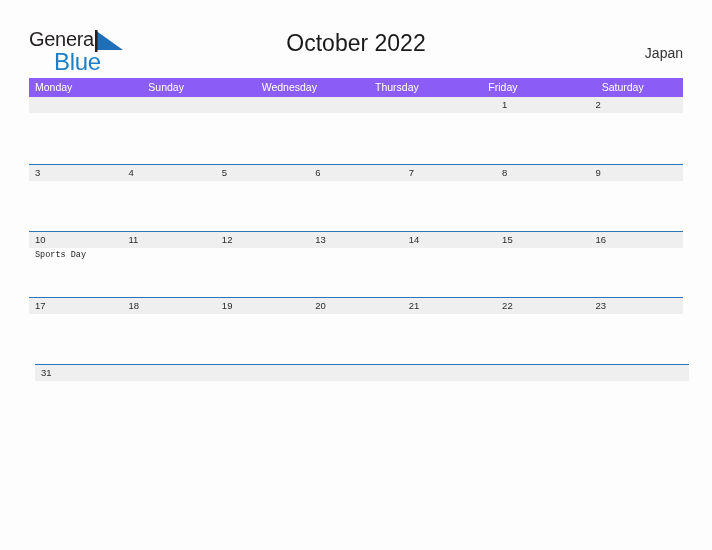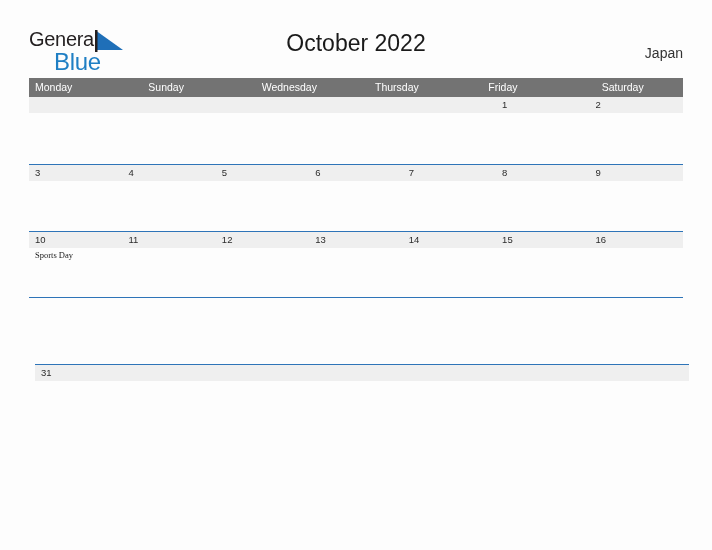--- a/index.html
+++ b/index.html
@@ -91,21 +91,21 @@
     position: absolute;
     left: 29px;
     top: 78px;
     width: 654px;
   }
 
   .weekday-row {
     display: flex;
     width: 654px;
     height: 19px;
-    background: #737373;
+    background: #8b5cf6;
     gap: 26px;
   }
   .weekday-cell {
     flex: 1 1 0;
     color: #ffffff;
     font-size: 10.5px;
     line-height: 19px;
     padding-left: 6px;
     box-sizing: border-box;
     font-family: "Liberation Sans", sans-serif;
@@ -152,21 +152,21 @@
   }
 
   .event-cell {
     flex: 1 1 0;
     padding-left: 6px;
     padding-top: 2px;
     box-sizing: border-box;
     font-size: 8.5px;
     line-height: 11px;
     color: #1a1a1a;
-    font-family: Liberation Serif, serif;
+    font-family: Liberation Mono, monospace;
     white-space: nowrap;
     overflow: hidden;
   }
 </style>
 </head>
 <body>
 
 <div class="page">
 
   <div class="header">
@@ -251,20 +251,29 @@
             <div class="event-cell">Sports Day</div>
             <div class="event-cell"></div>
             <div class="event-cell"></div>
             <div class="event-cell"></div>
             <div class="event-cell"></div>
             <div class="event-cell"></div>
             <div class="event-cell"></div>
           </div>
         </div>
         <div class="week-row">
+          <div class="day-band">
+            <div class="daynum-cell">17</div>
+            <div class="daynum-cell">18</div>
+            <div class="daynum-cell">19</div>
+            <div class="daynum-cell">20</div>
+            <div class="daynum-cell">21</div>
+            <div class="daynum-cell">22</div>
+            <div class="daynum-cell">23</div>
+          </div>
           <div class="day-body">
             <div class="event-cell"></div>
             <div class="event-cell"></div>
             <div class="event-cell"></div>
             <div class="event-cell"></div>
             <div class="event-cell"></div>
             <div class="event-cell"></div>
             <div class="event-cell"></div>
           </div>
         </div>

